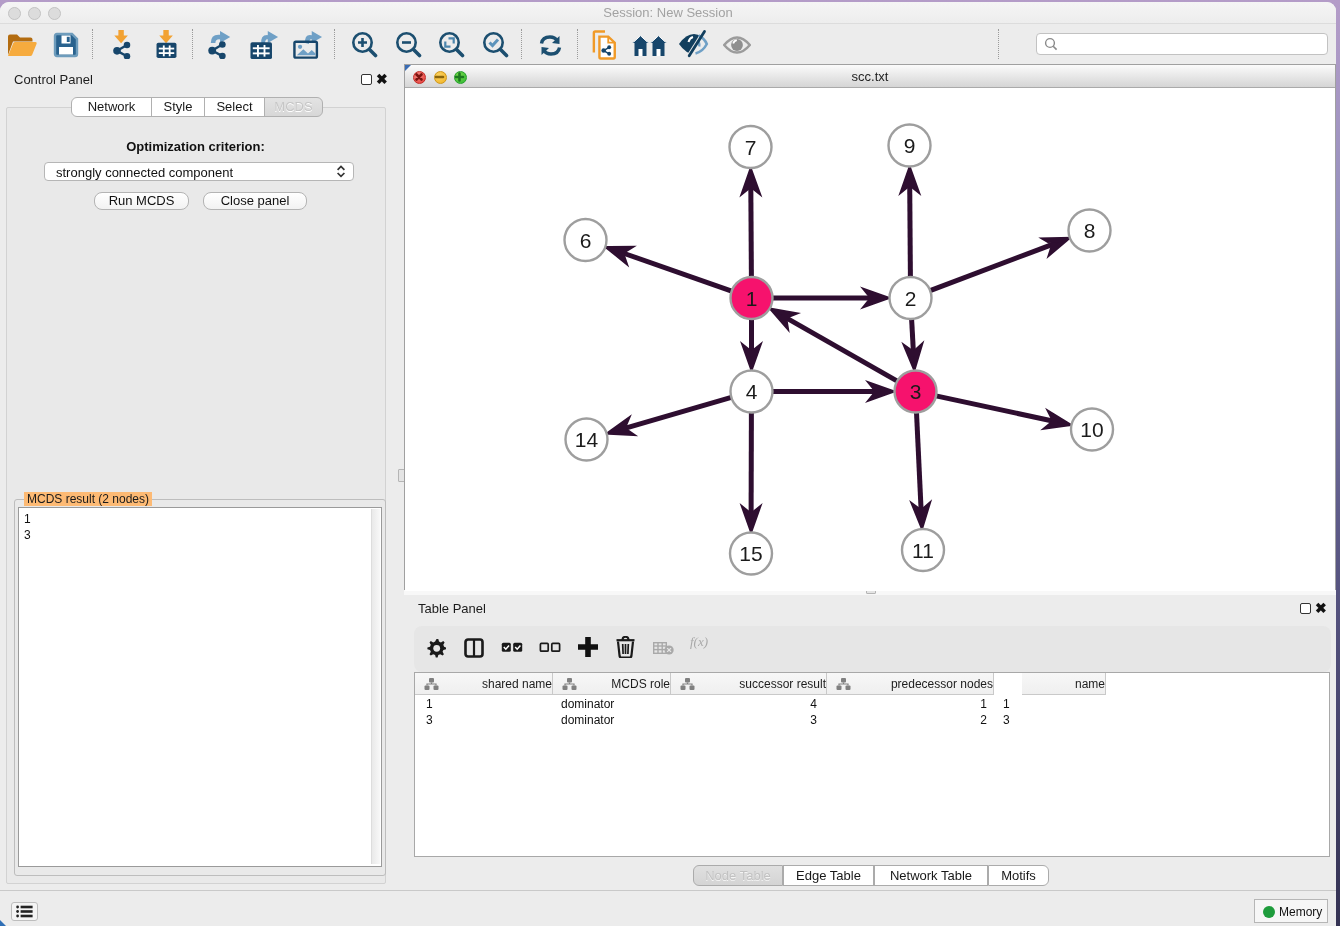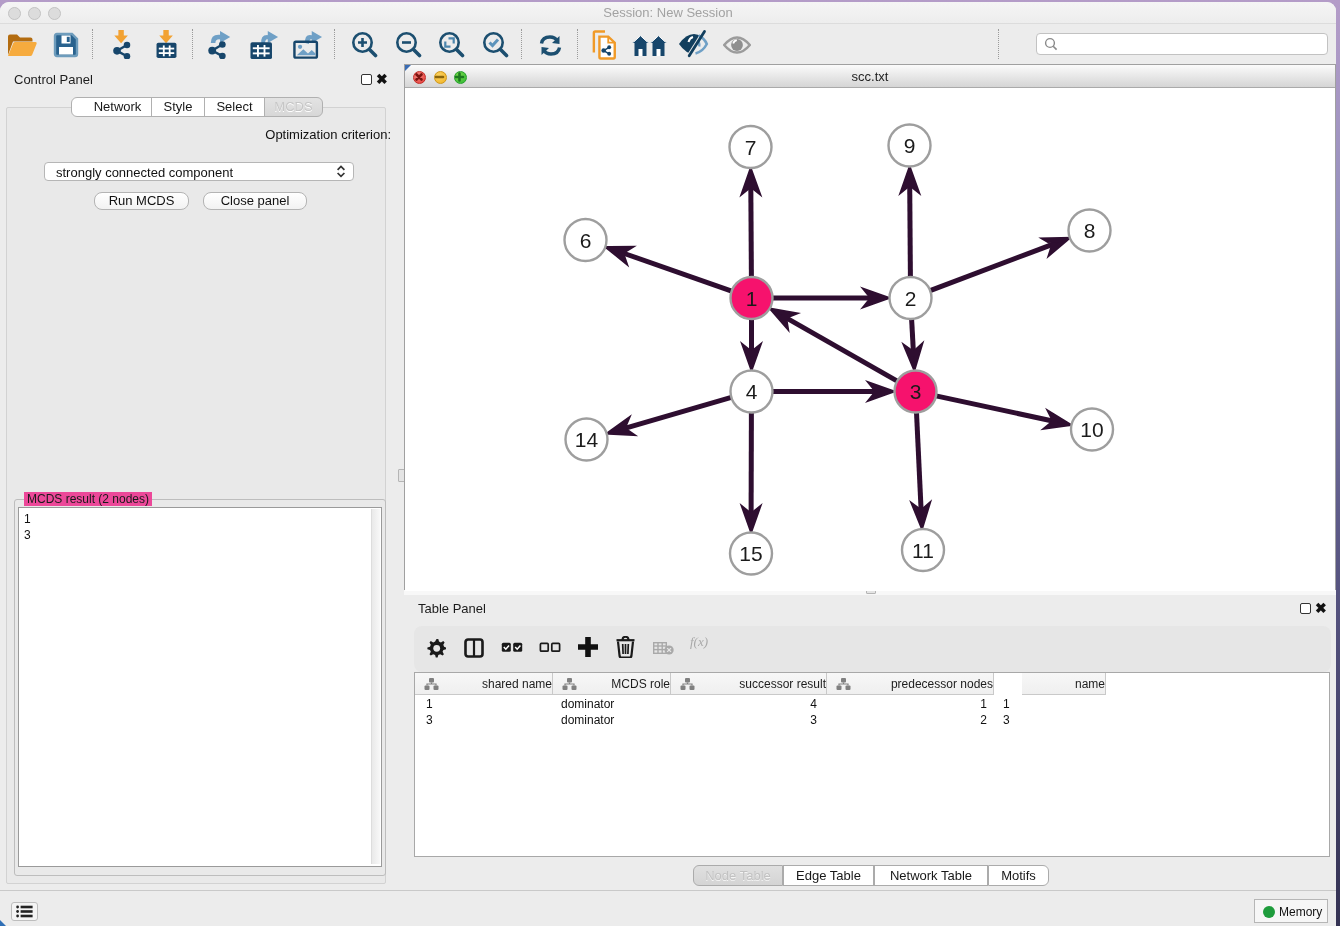--- a/index.html
+++ b/index.html
@@ -200,38 +200,38 @@
       <circle cx="14" cy="9" r="5.9" fill="#8f8f8f"></circle>
       <path d="M10.2 7.6 Q11 4.8 13.8 4.2" fill="none" stroke="#fff" stroke-width="1.8"></path>
     </svg>
     </div>
   </div>
 
   <div class="cpanel">
     <div class="ptitle abs" style="left:14px;top:10px;">Control Panel</div>
     <div class="floatic" style="left:361px;top:12px;"></div>
     <div class="closeic" style="left:376px;top:11px;">✖</div>
-    <div class="tabseg" style="left:71px;top:35px;width:93px;height:20px;line-height:18px;border-radius:6px 0 0 6px;">Network</div>
+    <div class="tabseg" style="left:71px;top:35px;width:81px;height:20px;line-height:18px;border-radius:6px 0 0 6px;">Network</div>
     <div class="tabseg" style="left:151px;top:35px;width:54px;height:20px;line-height:18px;">Style</div>
     <div class="tabseg" style="left:204px;top:35px;width:61px;height:20px;line-height:18px;">Select</div>
     <div class="tabseg" style="left:264px;top:35px;width:59px;height:20px;line-height:18px;border-radius:0 6px 6px 0;background:linear-gradient(#e3e3e3,#d7d7d7);color:#c6c6c6;text-shadow:0 1px 0 #fff;">MCDS</div>
     <div class="innerpanel"></div>
-    <div class="abs" style="left:0;top:65px;width:391px;text-align:right;font-size:13px;color:#111;">Optimization criterion:</div>
+    <div class="abs" style="left:0;top:77px;width:391px;text-align:center;font-size:13px;color:#111;font-weight:bold;">Optimization criterion:</div>
     <div class="abs" style="left:44px;top:100px;width:310px;height:19px;background:#fff;border:1px solid #b6b6b6;border-radius:4px;box-sizing:border-box;">
       <span style="position:absolute;left:11px;top:2px;font-size:13px;color:#111;">strongly connected component</span>
       <svg width="10" height="13" viewBox="0 0 10 13" style="position:absolute;right:7px;top:2px;">
         <path d="M1.6 4.8 L5 1.4 L8.4 4.8" fill="none" stroke="#333" stroke-width="1.7"></path>
         <path d="M1.6 8 L5 11.4 L8.4 8" fill="none" stroke="#333" stroke-width="1.7"></path>
       </svg>
     </div>
     <div class="btn" style="left:94px;top:130px;width:95px;height:18px;line-height:16px;">Run MCDS</div>
     <div class="btn" style="left:203px;top:130px;width:104px;height:18px;line-height:16px;">Close panel</div>
 
     <div class="abs" style="left:14px;top:437px;width:370px;height:375px;border:1px solid #bdbdbd;border-radius:3px;"></div>
-    <div class="abs" style="left:24px;top:430px;background:#ec4899;padding:0 3px;font-size:12px;color:#1a1a1a;">MCDS result (2 nodes)</div>
+    <div class="abs" style="left:24px;top:430px;background:#fdba74;padding:0 3px;font-size:12px;color:#1a1a1a;">MCDS result (2 nodes)</div>
     <div class="abs" style="left:18px;top:445px;width:364px;height:360px;background:#fff;border:1px solid #9a9a9a;box-sizing:border-box;">
       <div style="position:absolute;left:5px;top:3px;font-size:12px;color:#111;line-height:16px;">1<br>3</div>
       <div style="position:absolute;right:1px;top:1px;width:8px;height:355px;background:linear-gradient(90deg,#e9e9e9,#f8f8f8);border-left:1px solid #ddd;"></div>
     </div>
   </div>
 
   <div class="abs" style="left:398px;top:467px;width:5px;height:11px;background:#e4e4e4;border:1px solid #b5b5b5;border-radius:1px;"></div>
   <div class="abs" style="left:404px;top:588px;width:932px;height:5px;background:#f8f8f8;"></div>
   <div class="abs" style="left:866px;top:586px;width:8px;height:4px;background:#e4e4e4;border:1px solid #b5b5b5;border-radius:1px;"></div>
 

